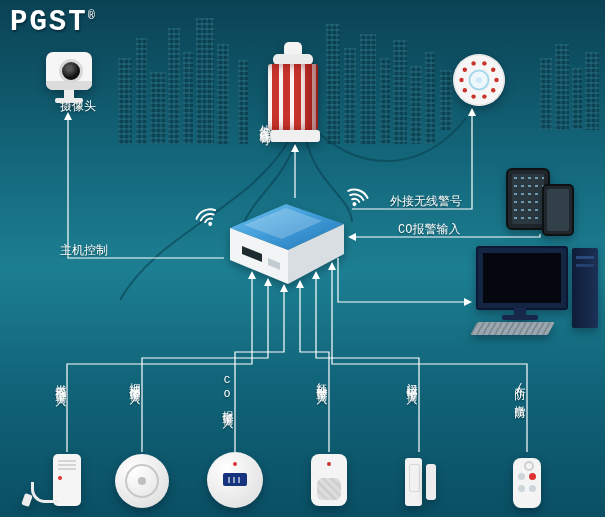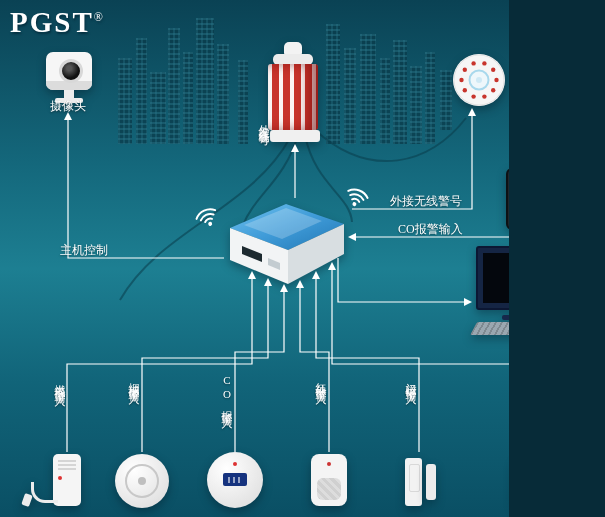--- a/index.html
+++ b/index.html
@@ -1,19 +1,19 @@
 <!DOCTYPE html>
 <html style="--siren-red: #c8342c; --hub-blue: #3f9bd8; --bg-top: #0a4254; --bg-mid: #1d7f92; --bg-bottom: #0a4f64;"><head>
 <meta charset="utf-8">
 <style>
   html,body{margin:0;padding:0;background:#072b38;}
   .canvas{
-    position:relative;width:509px;height:517px;overflow:hidden;
+    position:relative;width:605px;height:517px;overflow:hidden;
     background:linear-gradient(180deg,var(--bg-top,#0a4254) 0%,#14687c 32%,var(--bg-mid,#1d7f92) 52%,#116479 74%,var(--bg-bottom,#0a4f64) 100%);
-    font-family:Liberation Serif, serif;
+    font-family:Liberation Mono, monospace;
   }
   
   .sky{position:absolute;inset:0;z-index:1;}
   .b{position:absolute;background-color:rgba(10,60,76,.78);
      background-image:repeating-linear-gradient(180deg,rgba(45,125,145,.4) 0 2px,transparent 2px 5px),
                       repeating-linear-gradient(90deg,rgba(45,125,145,.3) 0 2px,transparent 2px 5px);}
   .curves{position:absolute;inset:0;z-index:1;}
   .lines{position:absolute;inset:0;z-index:4;pointer-events:none;}
   .device{position:absolute;z-index:3;filter:drop-shadow(0 4px 5px rgba(0,15,25,.35));}
   .hlabel{position:absolute;z-index:6;color:#fff;font-size:12px;white-space:nowrap;text-shadow:0 1px 2px rgba(0,0,0,.45);}
@@ -150,21 +150,21 @@
     </g>
   </svg>
 
   <div class="device cam">
     <div class="body"></div>
     <div class="band"></div>
     <div class="lens"></div>
     <div class="stand"></div>
     <div class="base"></div>
   </div>
-  <div class="hlabel" style="left:40px;top:98px;width:56px;text-align:center">摄像头</div>
+  <div class="hlabel" style="left:40px;top:98px;width:56px;text-align:right">摄像头</div>
 
   <div class="device strobe">
     <div class="cap"></div>
     <div class="shoulder"></div>
     <div class="bodyr"></div>
     <div class="base"></div>
   </div>
   <div class="vlabel" style="left:256px;top:116px">外接无线警号</div>
 
   <svg class="device" style="left:450px;top:52px" width="60" height="60">

